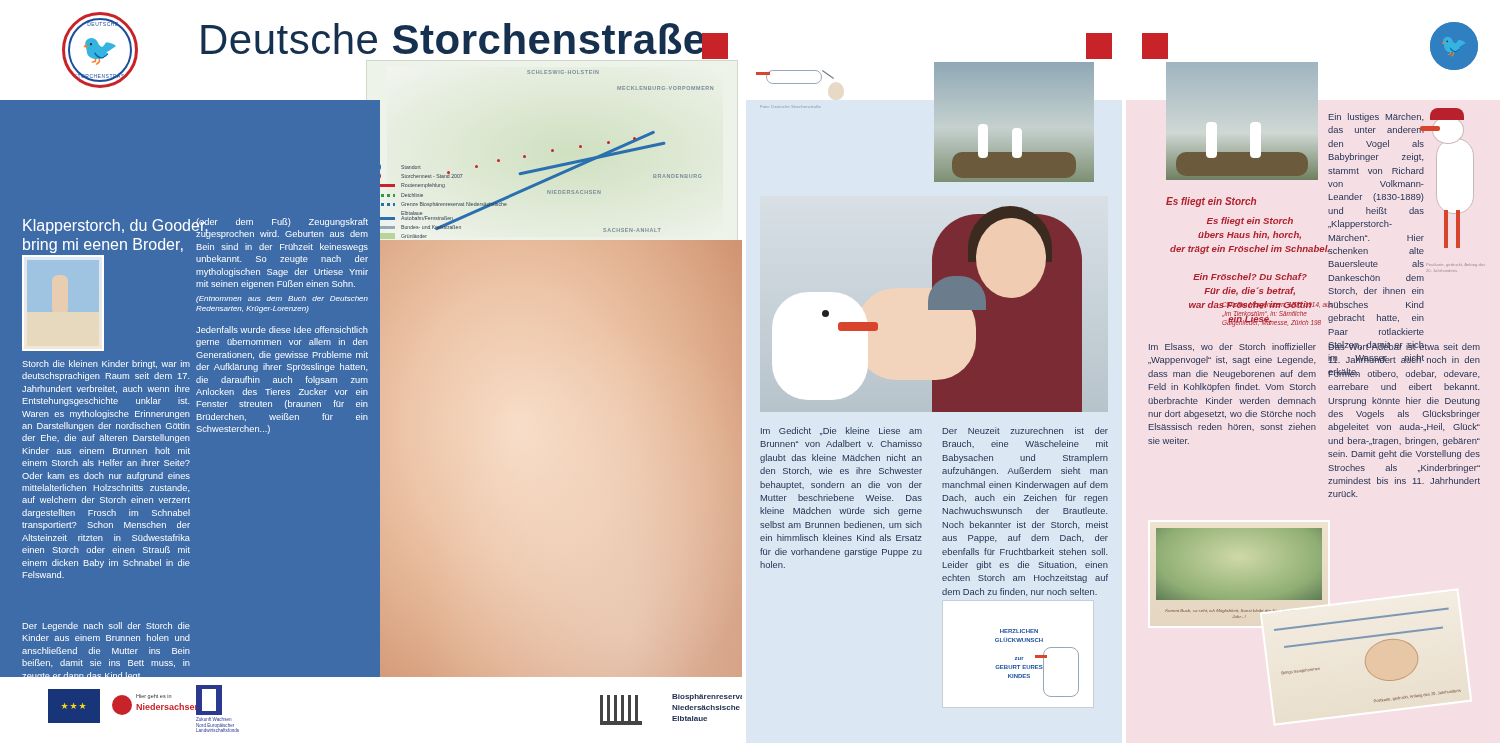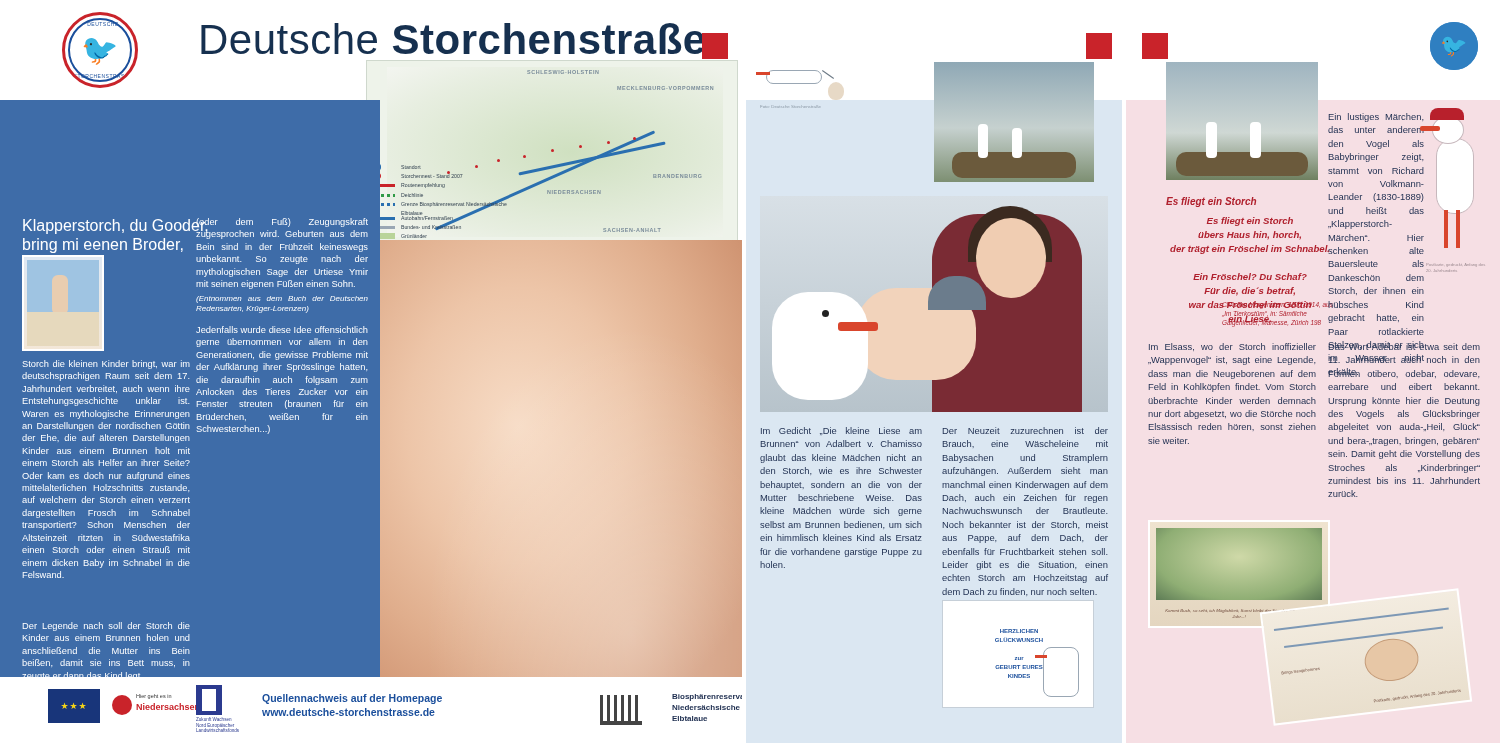--- a/index.html
+++ b/index.html
@@ -266,24 +266,20 @@
         <div class="heart"></div>
         <div class="t1">Hier geht es in</div>
         <div class="t2">Niedersachsen</div>
       </div>
       <div class="zukunft">
         <div class="sq">
             <div class="cp"></div>
           </div>
         <div class="zt">Zukunft Wachsen Nord Europäischer Landwirtschaftsfonds</div>
       </div>
-      <div class="quell">
-        <span>Quellennachweis auf der Homepage</span><br>
-        <span>www.deutsche-storchenstrasse.de</span>
-      </div>
       <div class="unesco">
         <div class="temple"></div>
         <div class="base"></div>
       </div>
       <div class="biores">
         <span>Biosphärenreservat</span><br>
         <span>Niedersächsische</span><br>
         <span>Elbtalaue</span>
       </div>
       <div class="greendot"></div>

